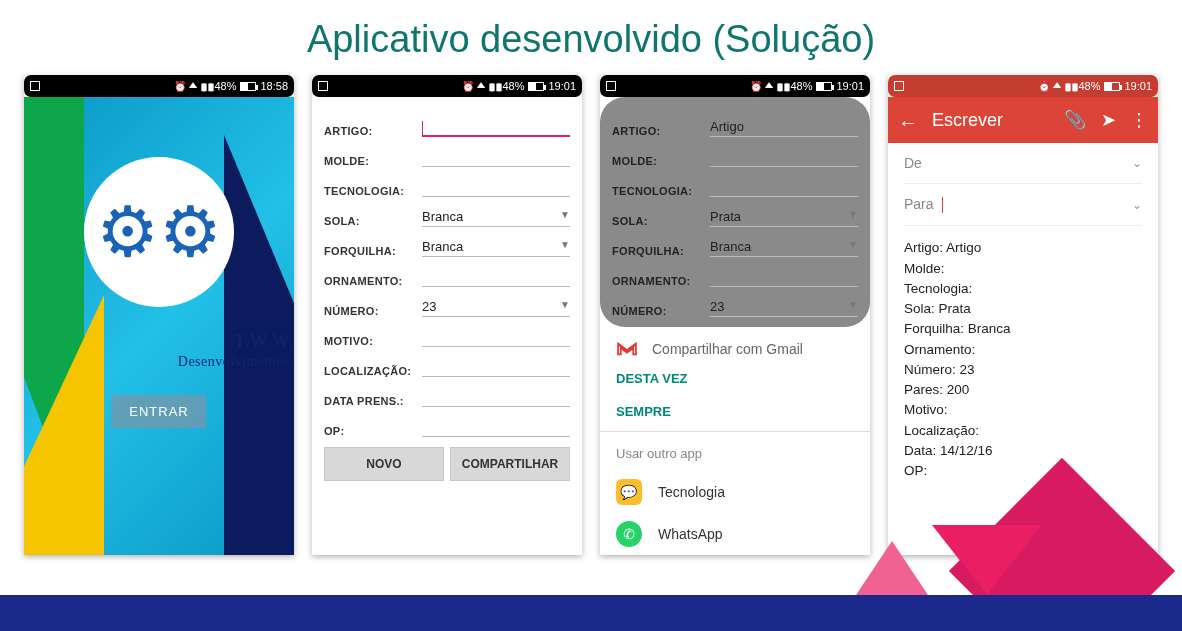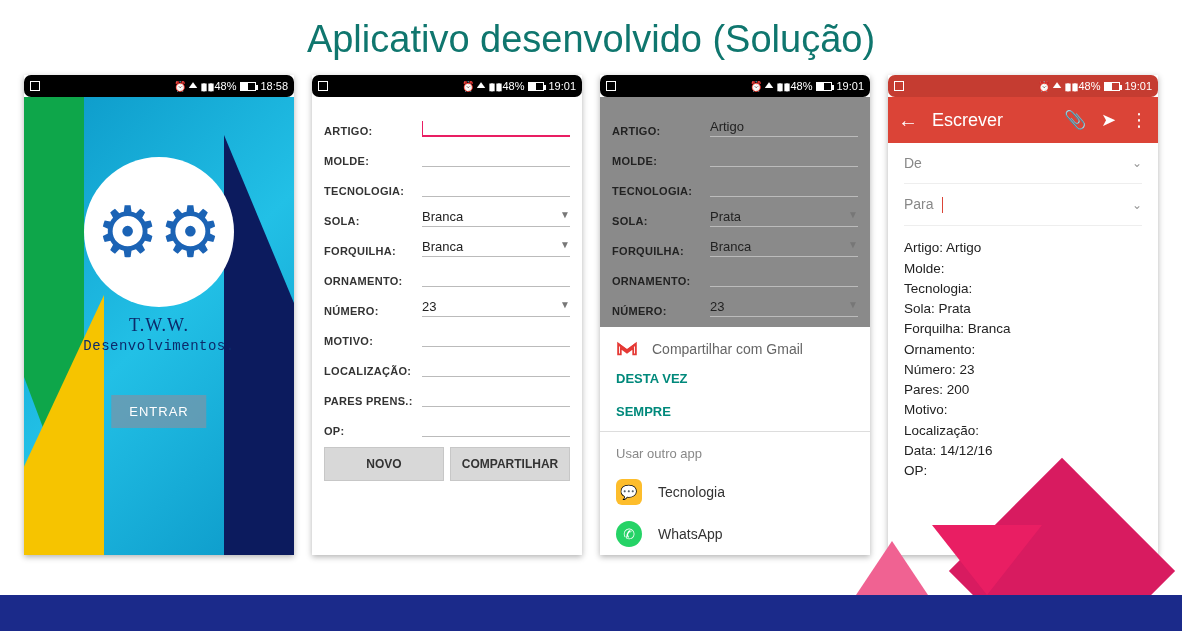--- a/index.html
+++ b/index.html
@@ -65,33 +65,33 @@
   .tri1 { width:0;height:0; border-left:180px solid transparent; border-top:480px solid #0ea64a; left:-120px; top:-40px; }
   .tri2 { width:0;height:0; border-right:200px solid transparent; border-bottom:480px solid #0c1b5e; right:-130px; bottom:-60px; }
   .tri3 { width:0;height:0; border-left:140px solid transparent; border-bottom:300px solid #f6c400; left:-60px; bottom:-40px; }
   .logo-circle {
     position:absolute; top:60px; left:50%; transform:translateX(-50%);
     width:150px; height:150px; border-radius:50%; background:#fff;
     display:flex; align-items:center; justify-content:center;
   }
   .gear { color:#1b63b5; font-size:70px; line-height:1; }
   .brand {
-    position:absolute; top:218px; width:100%; text-align:center; color:#0c2a6b;
+    position:absolute; top:234px; width:100%; text-align:right; color:#0c2a6b;
     font-family: Georgia, serif;
   }
   .brand .b1 { font-size:18px; letter-spacing:1px; }
-  .brand .b2 { font-size:14px; letter-spacing:0.5px; margin-top:2px;font-family:Liberation Mono, monospace; }
+  .brand .b2 { font-size:14px; letter-spacing:0.5px; margin-top:2px; }
   .enter-btn {
     position:absolute; top:298px; left:50%; transform:translateX(-50%);
     background: rgba(120,150,170,0.75); color:#fff;
     font-size:13px; letter-spacing:1px; padding:9px 18px; border:none;
   }
 
   
-  .form-body { flex:1; padding:10px 12px 6px 12px; display:flex; flex-direction:column; font-size:12px; color:#444; overflow:hidden; }
+  .form-body { flex:1; padding:10px 12px 6px 12px; display:flex; flex-direction:column; font-size:12px; color:#444; overflow:hidden;border-radius:25px; }
   .form-body.dim { background:#8a8a8a; }
   .form-body.dim .frow { color:#222; }
   .frow { display:flex; align-items:flex-end; height:30px; }
   .flabel { width:98px; font-size:11px; font-weight:700; letter-spacing:0.3px; color:#333; }
   .form-body.dim .flabel { color:#222; }
   .fval { flex:1; border-bottom:1px solid #bbb; height:18px; font-size:13px; color:#222; display:flex; justify-content:space-between; }
   .fval.focused { border-bottom:2px solid #e91e63; position:relative; }
   .fval.focused::before { content:""; position:absolute; left:0; bottom:0; width:1px; height:14px; background:#e91e63; }
   .dropico { color:#777; font-size:10px; margin-left:6px; }
   .btnrow { display:flex; gap:6px; margin-top:10px; }
@@ -249,21 +249,21 @@
             <span></span>
           </div>
         </div>
       <div class="frow">
           <div class="flabel">LOCALIZAÇÃO:</div>
           <div class="fval">
             <span></span>
           </div>
         </div>
       <div class="frow">
-          <div class="flabel">PARES PRENS.:</div>
+          <div class="flabel">DATA PRENS.:</div>
           <div class="fval">
             <span></span>
           </div>
         </div>
       <div class="frow">
           <div class="flabel">OP:</div>
           <div class="fval">
             <span></span>
           </div>
         </div>

